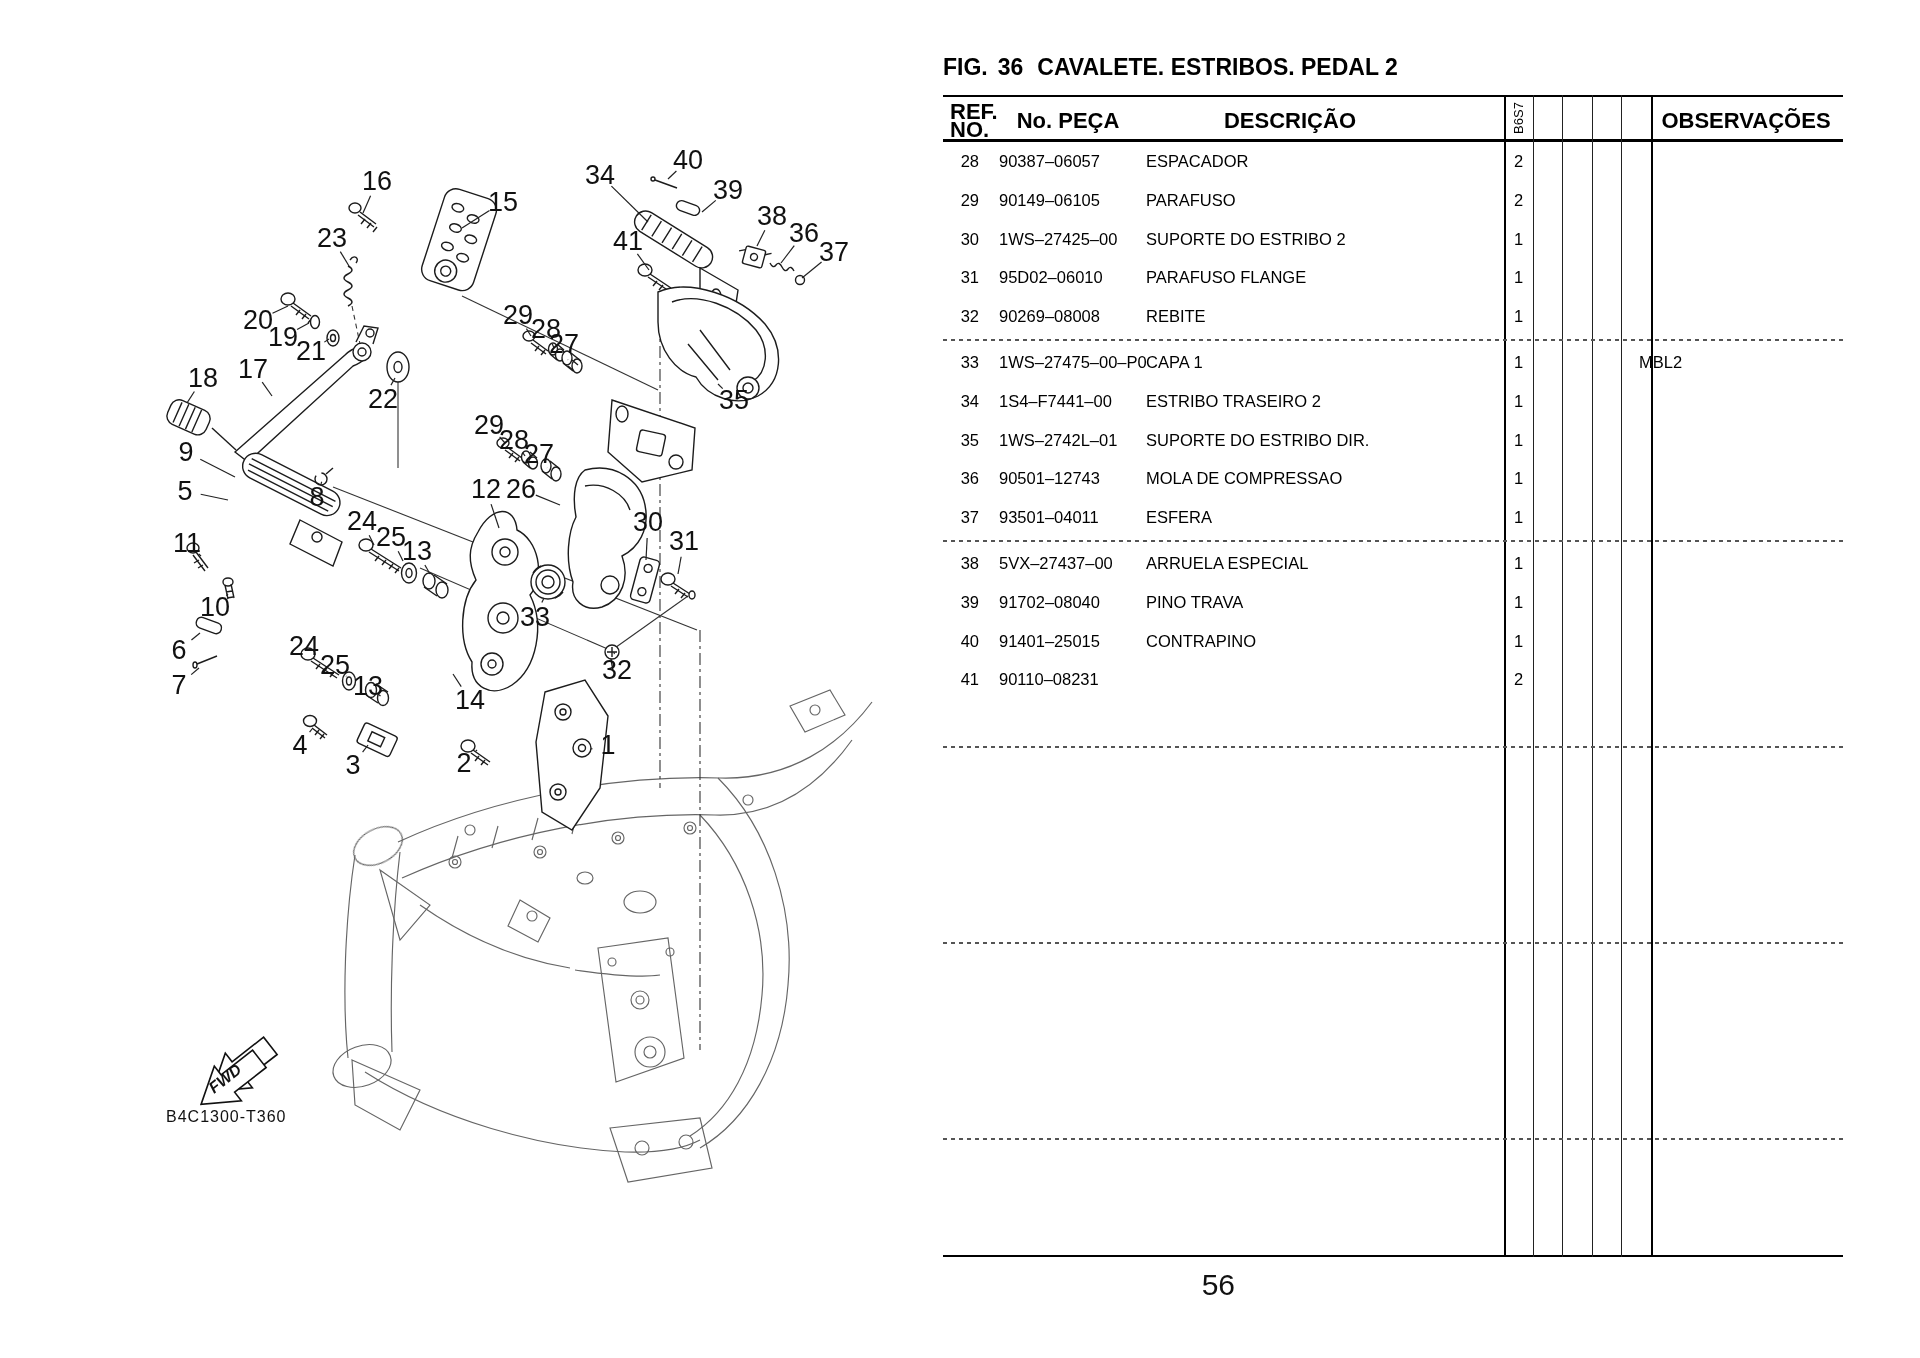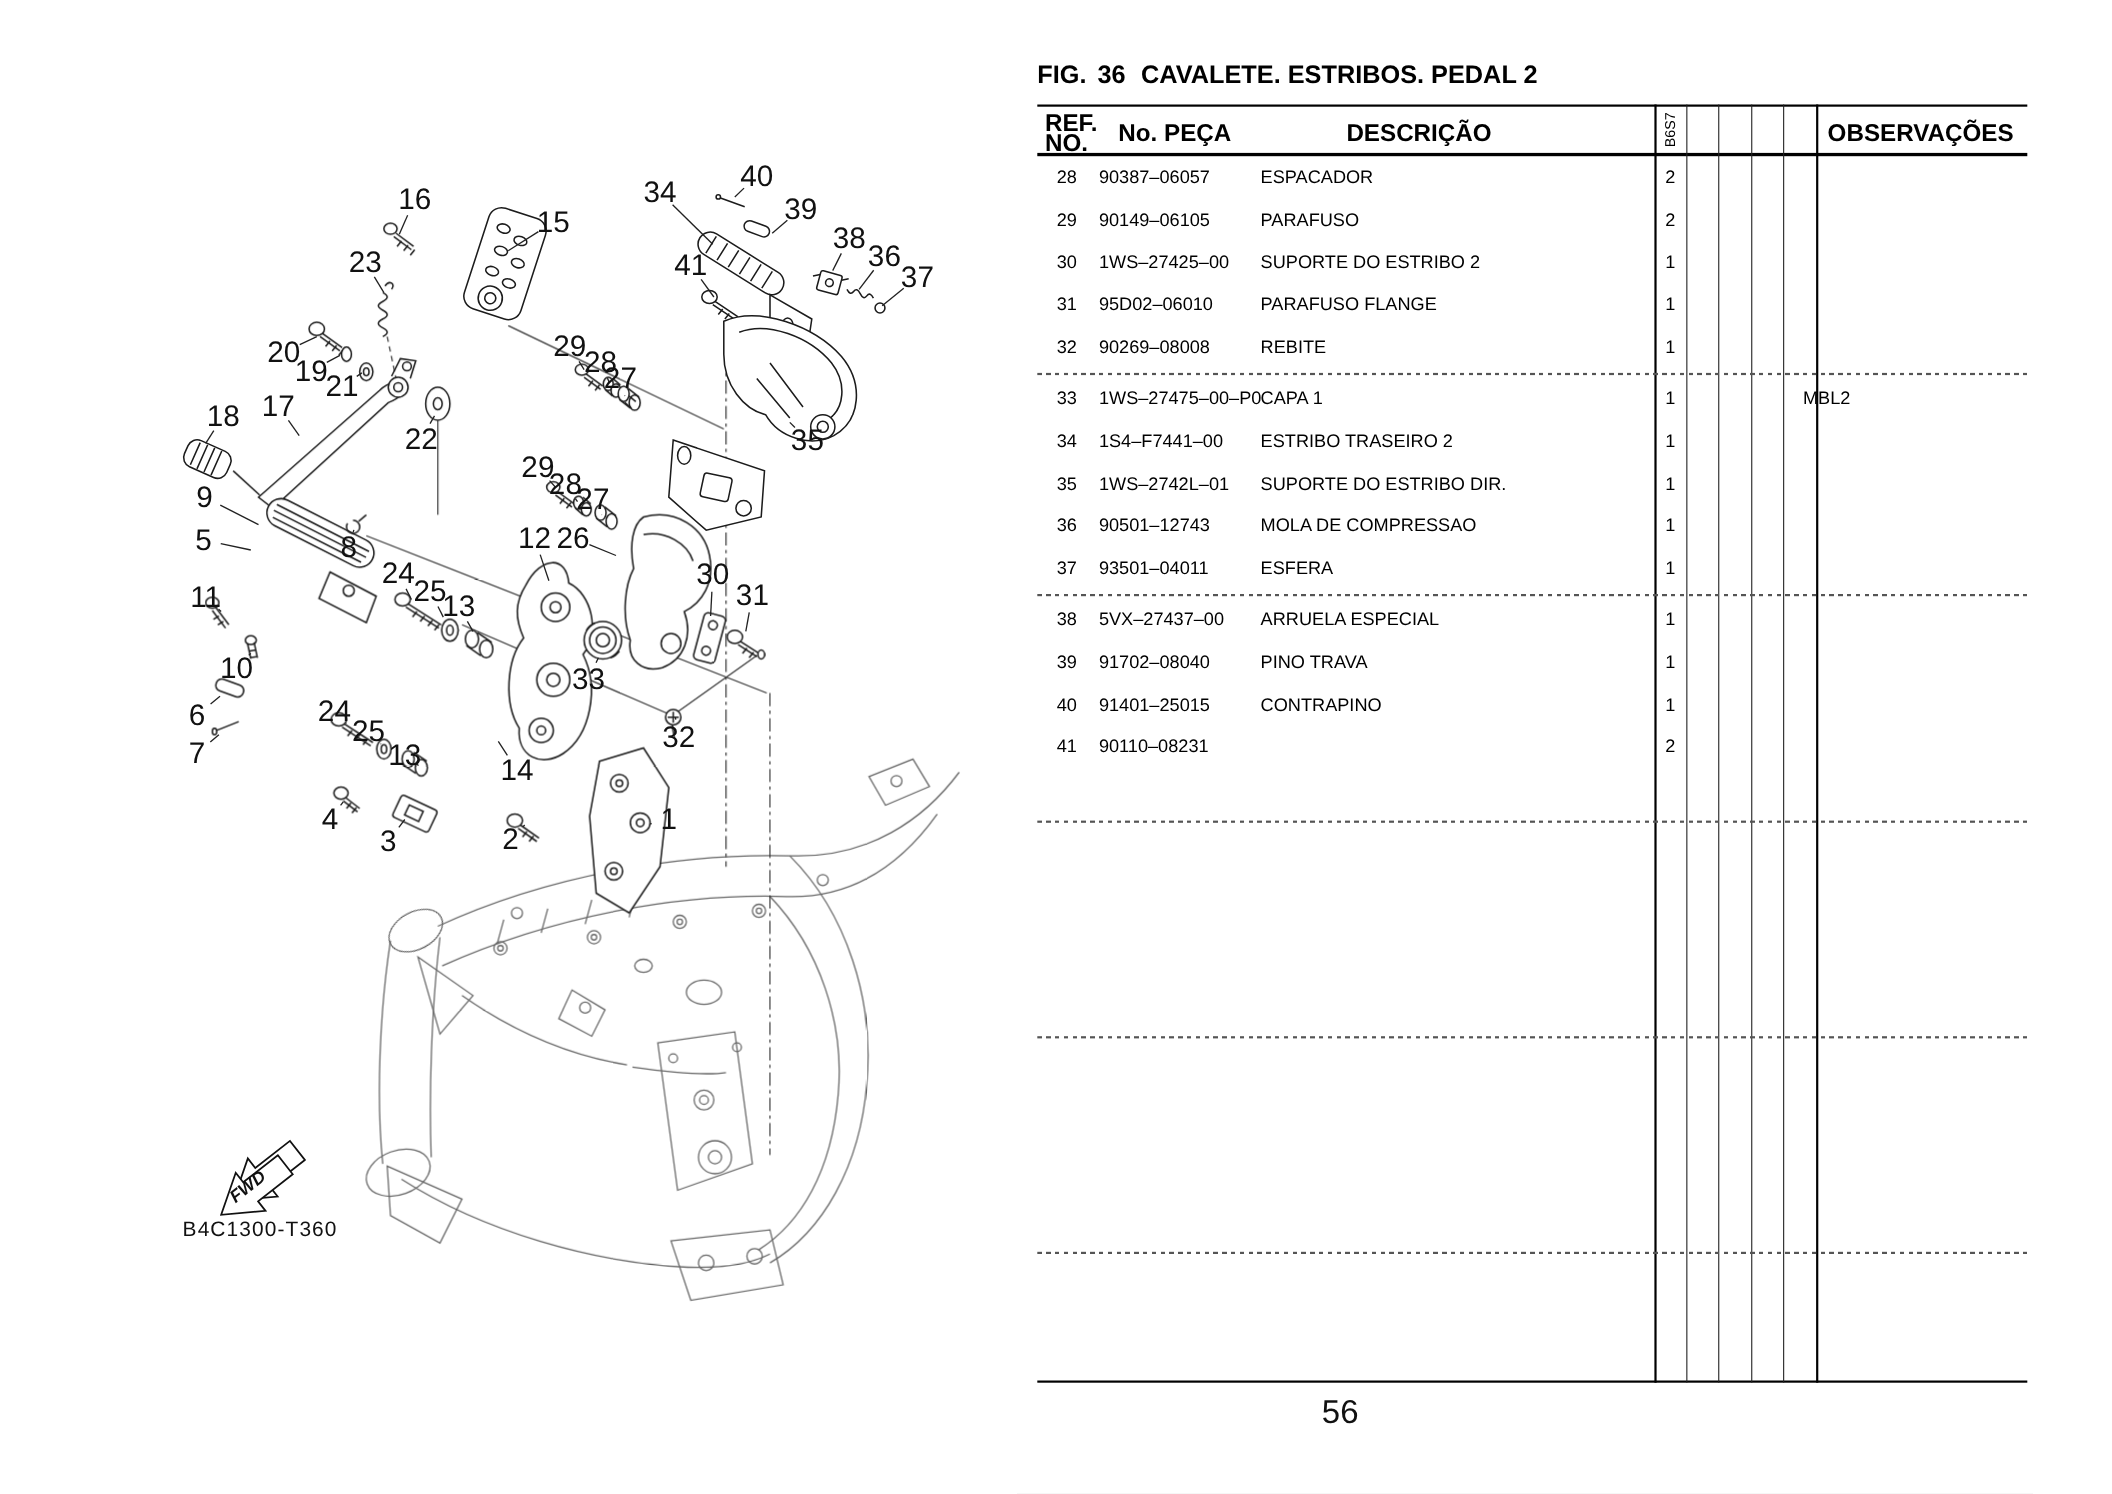--- a/index.html
+++ b/index.html
@@ -1,20 +1,20 @@
 <!DOCTYPE html>
 <html><head>
 <meta charset="utf-8">
 <style>
   html,body{margin:0;padding:0;background:#e8e8e8;}
   .page{position:relative;width:1920px;height:1358px;background:#ffffff;
         font-family:"Liberation Sans",sans-serif;color:#000;overflow:hidden;}
   
   .diagram-svg{position:absolute;left:0;top:0;}
-  .diagram-code{position:absolute;left:166px;top:1108px;font-size:19px;letter-spacing:1px;color:#111;}
+  .diagram-code{position:absolute;left:166px;top:1108px;font-size:16px;letter-spacing:1px;color:#111;}
   
   .fig-title{position:absolute;left:943px;top:54px;font-size:23px;font-weight:bold;white-space:nowrap;}
   .fig-title .num{margin:0 14px 0 10px;}
   .hline{position:absolute;background:#000;}
   .vline{position:absolute;background:#000;}
   .dashline{position:absolute;height:2px;
      background:repeating-linear-gradient(90deg,#555 0,#555 4px,transparent 4px,transparent 8px);}
   .th{position:absolute;font-weight:bold;font-size:22px;white-space:nowrap;}
   .th.center{text-align:center;}
   .th-vert{position:absolute;left:1496px;top:96px;width:44px;height:44px;

